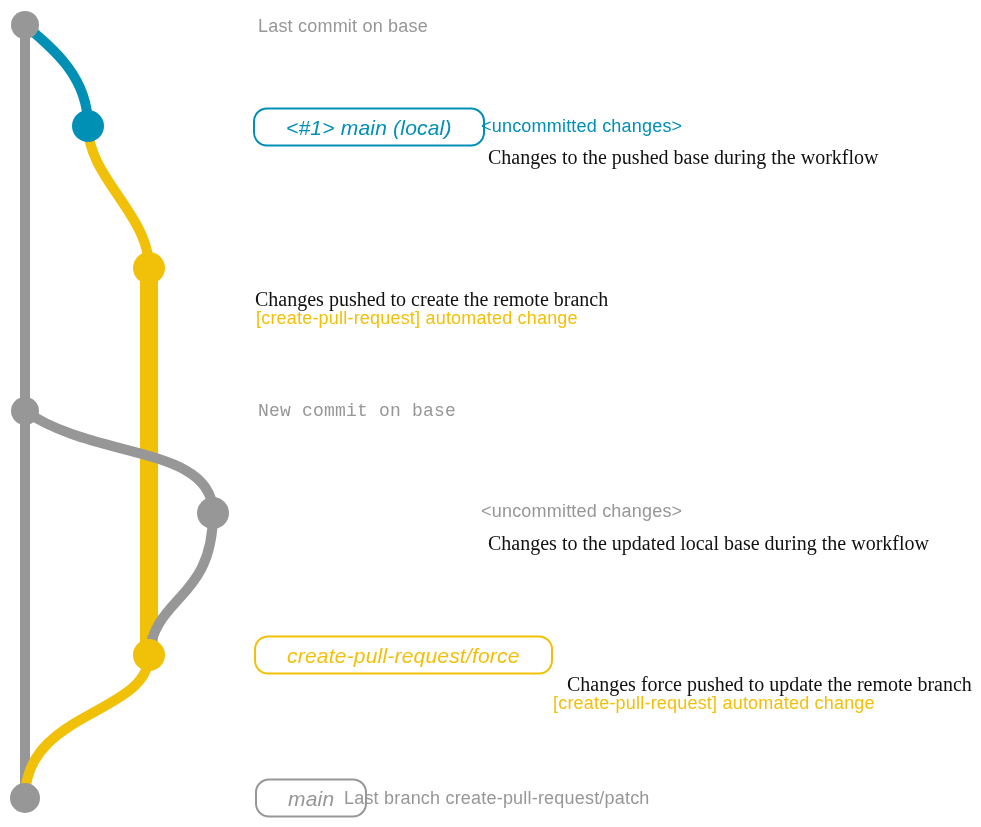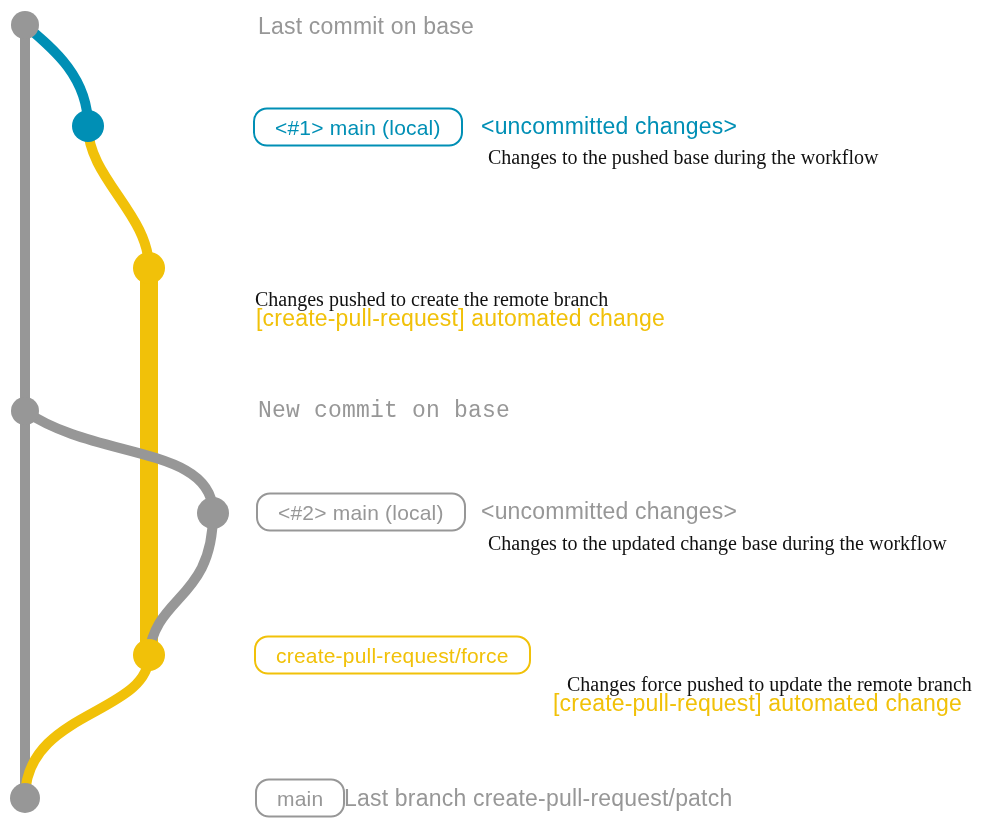--- a/index.html
+++ b/index.html
@@ -8,32 +8,32 @@
   html,body{margin:0;padding:0;background:var(--bg);}
   #stage{
     position:relative;width:981px;height:827px;background:var(--bg);
     font-family:"Liberation Sans",sans-serif;overflow:hidden;
   }
   #graph{position:absolute;left:0;top:0;}
   .stroke-gray{stroke:var(--gray);} .stroke-blue{stroke:var(--blue);} .stroke-yellow{stroke:var(--yellow);}
   .fill-gray{fill:var(--gray);} .fill-blue{fill:var(--blue);} .fill-yellow{fill:var(--yellow);}
   .txt{
     position:absolute;white-space:nowrap;line-height:1;transform:translateY(-50%);
-    font-size:23px;letter-spacing:0.2px;
+    font-size:18px;letter-spacing:0.2px;
   }
   .sans-gray{color:var(--gray);}
   .sans-blue{color:var(--blue);}
   .sans-yellow{color:var(--yellow);margin-top:48px;}
   .serif{
     font-family:"Liberation Serif",serif;color:var(--ink);font-size:20px;letter-spacing:0;
   }
   .badge{
     position:absolute;transform:translateY(-50%);white-space:nowrap;
-    border:2px solid;border-radius:14px;padding:7px 20px;line-height:1;
-    font-size:21px;background:var(--bg);letter-spacing:0.2px;
+    border:2px solid;border-radius:14px;padding:7px 31px;line-height:1;
+    font-size:21px;background:var(--bg);letter-spacing:0.2px;font-style:italic;
   }
   .badge-gray{border-color:var(--gray);color:var(--gray);}
   .badge-blue{border-color:var(--blue);color:var(--blue);}
   .badge-yellow{border-color:var(--yellow);color:var(--yellow);}
 </style>
 </head>
 <body>
 
 <div id="stage">
 
@@ -59,23 +59,22 @@
 
   <div class="badge badge-blue" style="left:253px;top:127px;">&lt;#1&gt; main (local)</div>
   <div class="txt sans-blue" style="left:481px;top:126px;">&lt;uncommitted changes&gt;</div>
   <div class="txt serif" style="left:488px;top:157px;">Changes to the pushed base during the workflow</div>
 
   <div class="txt sans-yellow" style="left:256px;top:270px;">[create-pull-request] automated change</div>
   <div class="txt serif" style="left:255px;top:299px;">Changes pushed to create the remote branch</div>
 
   <div class="txt sans-gray" style="left:258px;top:411px;font-family:Liberation Mono, monospace;">New commit on base</div>
 
-  <div class="badge badge-gray" style="left:256px;top:512px;">&lt;#2&gt; main (local)</div>
   <div class="txt sans-gray" style="left:481px;top:511px;">&lt;uncommitted changes&gt;</div>
-  <div class="txt serif" style="left:488px;top:543px;">Changes to the updated change base during the workflow</div>
+  <div class="txt serif" style="left:488px;top:543px;">Changes to the updated local base during the workflow</div>
 
   <div class="badge badge-yellow" style="left:254px;top:655px;">create-pull-request/force</div>
   <div class="txt sans-yellow" style="left:553px;top:655px;">[create-pull-request] automated change</div>
   <div class="txt serif" style="left:567px;top:684px;">Changes force pushed to update the remote branch</div>
 
   <div class="badge badge-gray" style="left:255px;top:798px;">main</div>
   <div class="txt sans-gray" style="left:344px;top:798px;">Last branch create-pull-request/patch</div>
 
 </div>
 

